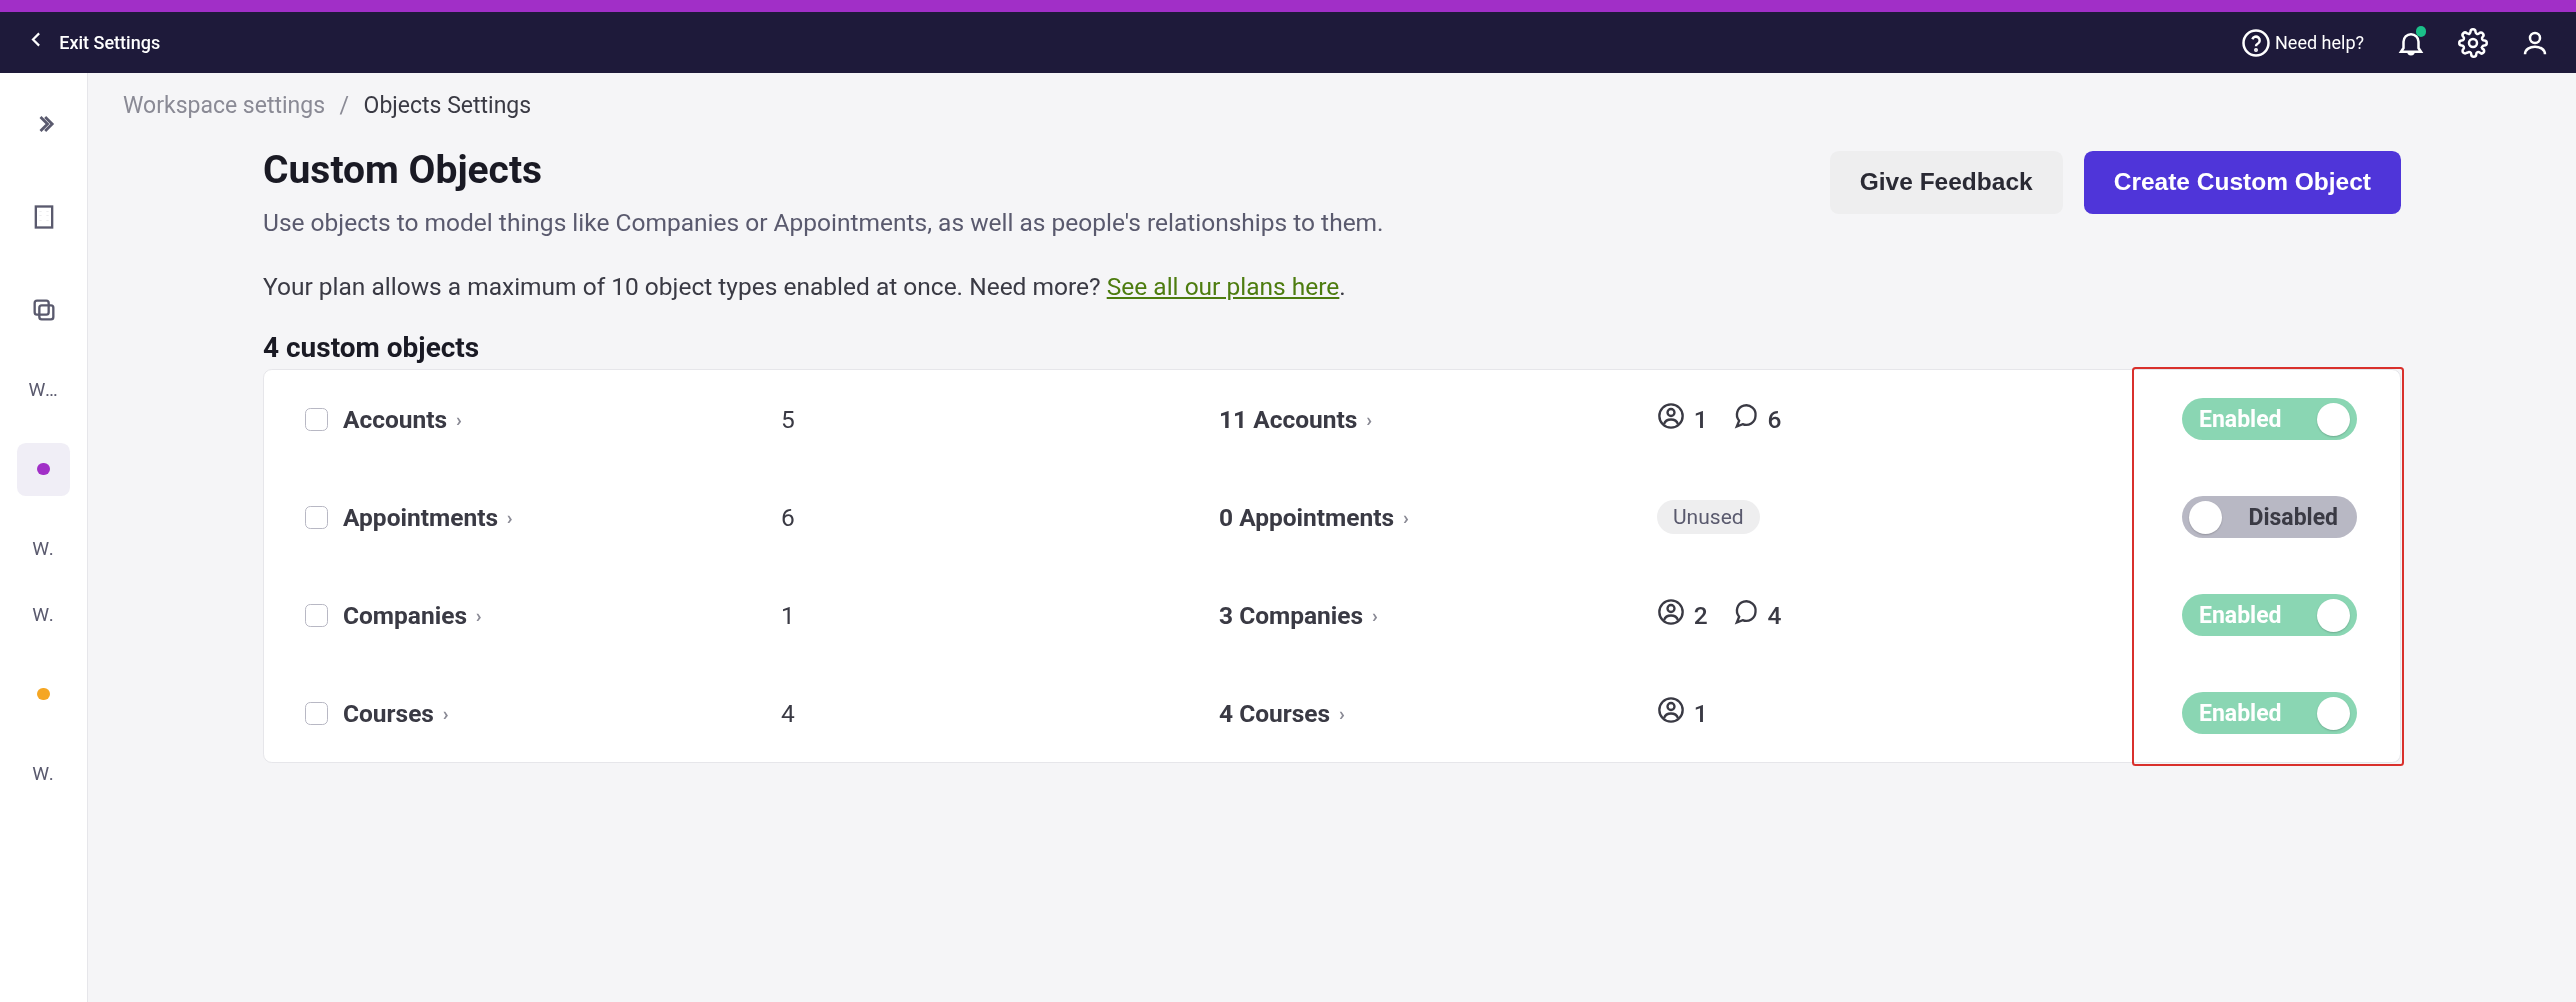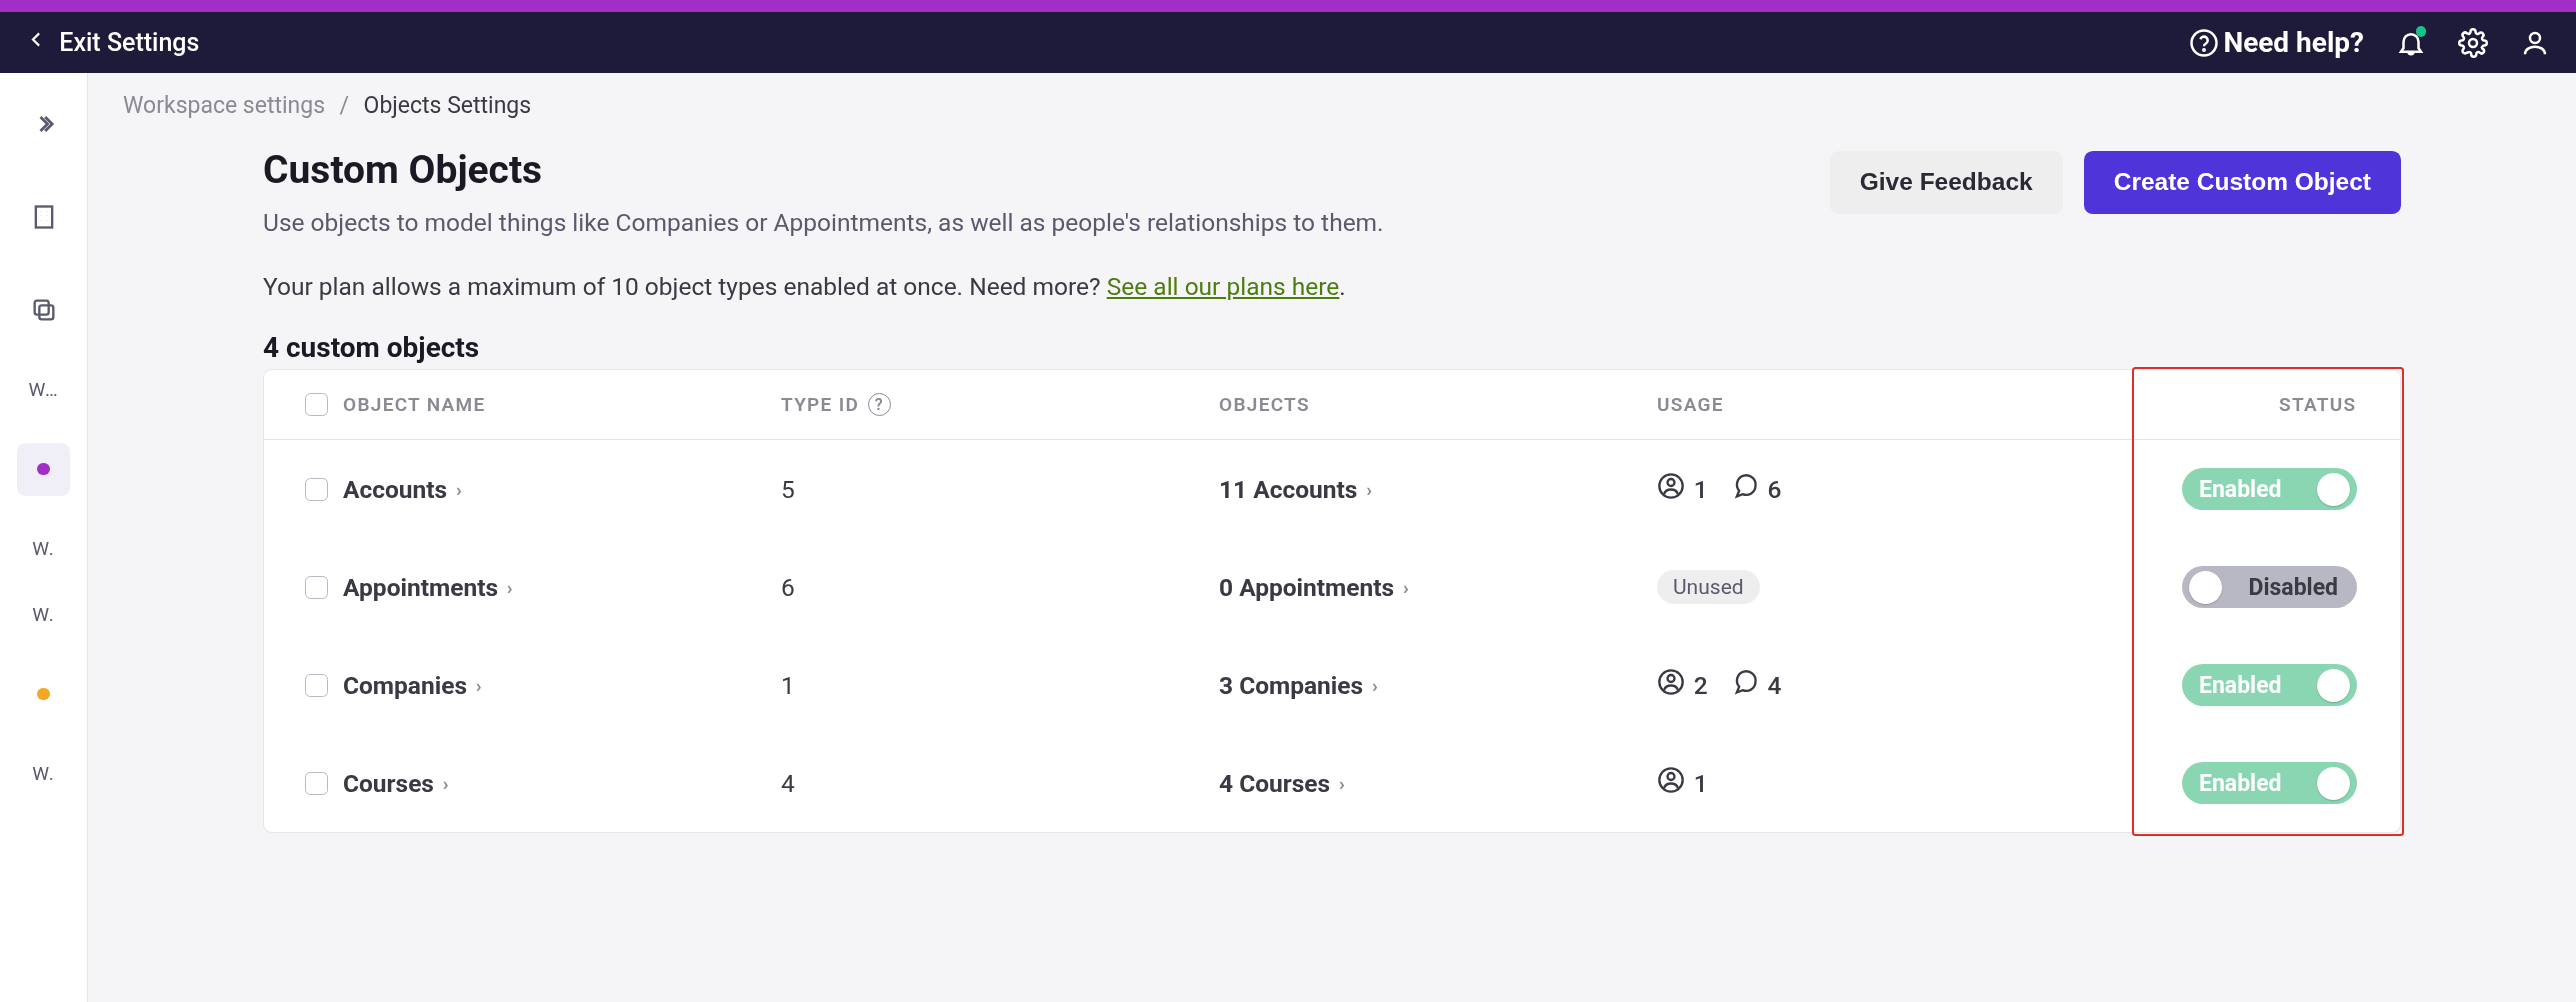--- a/index.html
+++ b/index.html
@@ -27,40 +27,40 @@
     height: 61px;
     display: flex;
     align-items: center;
     padding: 0 26px 0 26px;
     color: #fff;
   }
   .exit-settings {
     display: flex;
     align-items: center;
     gap: 12.3px;
-    font-size: 25px;
+    font-size: 18px;
     font-weight: 500;
     cursor: pointer;
   }
   .exit-settings .chev {
     font-size: 23px;
     display:inline-block;
   }
   .header-spacer { flex: 1; }
   .header-right {
     display: flex;
     align-items: center;
     gap: 32px;
   }
   .need-help {
     display: flex;
     align-items: center;
     gap: 4px;
-    font-size: 28px;
-    font-weight: 700;
+    font-size: 18px;
+    font-weight: 400;
     cursor: pointer;
   }
   .hdr-icon {
     width: 30px; height: 30px;
     color: #fff;
     cursor: pointer;
     position: relative;
   }
   .hdr-icon svg { width: 100%; height: 100%; stroke: #fff; }
   .notif-dot {
@@ -424,33 +424,20 @@
         </div>
 
         <p class="plan-line">
           <span>Your plan allows a maximum of 10 object types enabled at once. Need more? </span><a>See all our plans here</a><span>.</span>
         </p>
 
         <h2 class="count-head">4 custom objects</h2>
 
         <div class="table">
 
-          <div class="thead">
-            <div class="col-check">
-              <div class="chk"></div>
-            </div>
-            <div class="col-name">OBJECT NAME</div>
-            <div class="col-type">
-              <span>TYPE ID</span>
-              <span class="help-circle">?</span>
-            </div>
-            <div class="col-obj">OBJECTS</div>
-            <div class="col-usage">USAGE</div>
-            <div class="col-status">STATUS</div>
-          </div>
 
           <div id="table-body">
               <div class="trow">
                 <div class="col-check">
                   <div class="chk"></div>
                 </div>
                 <div class="col-name">
                   <span class="name-cell">
                     <span>Accounts</span> 
                     <span class="caret">›</span>

